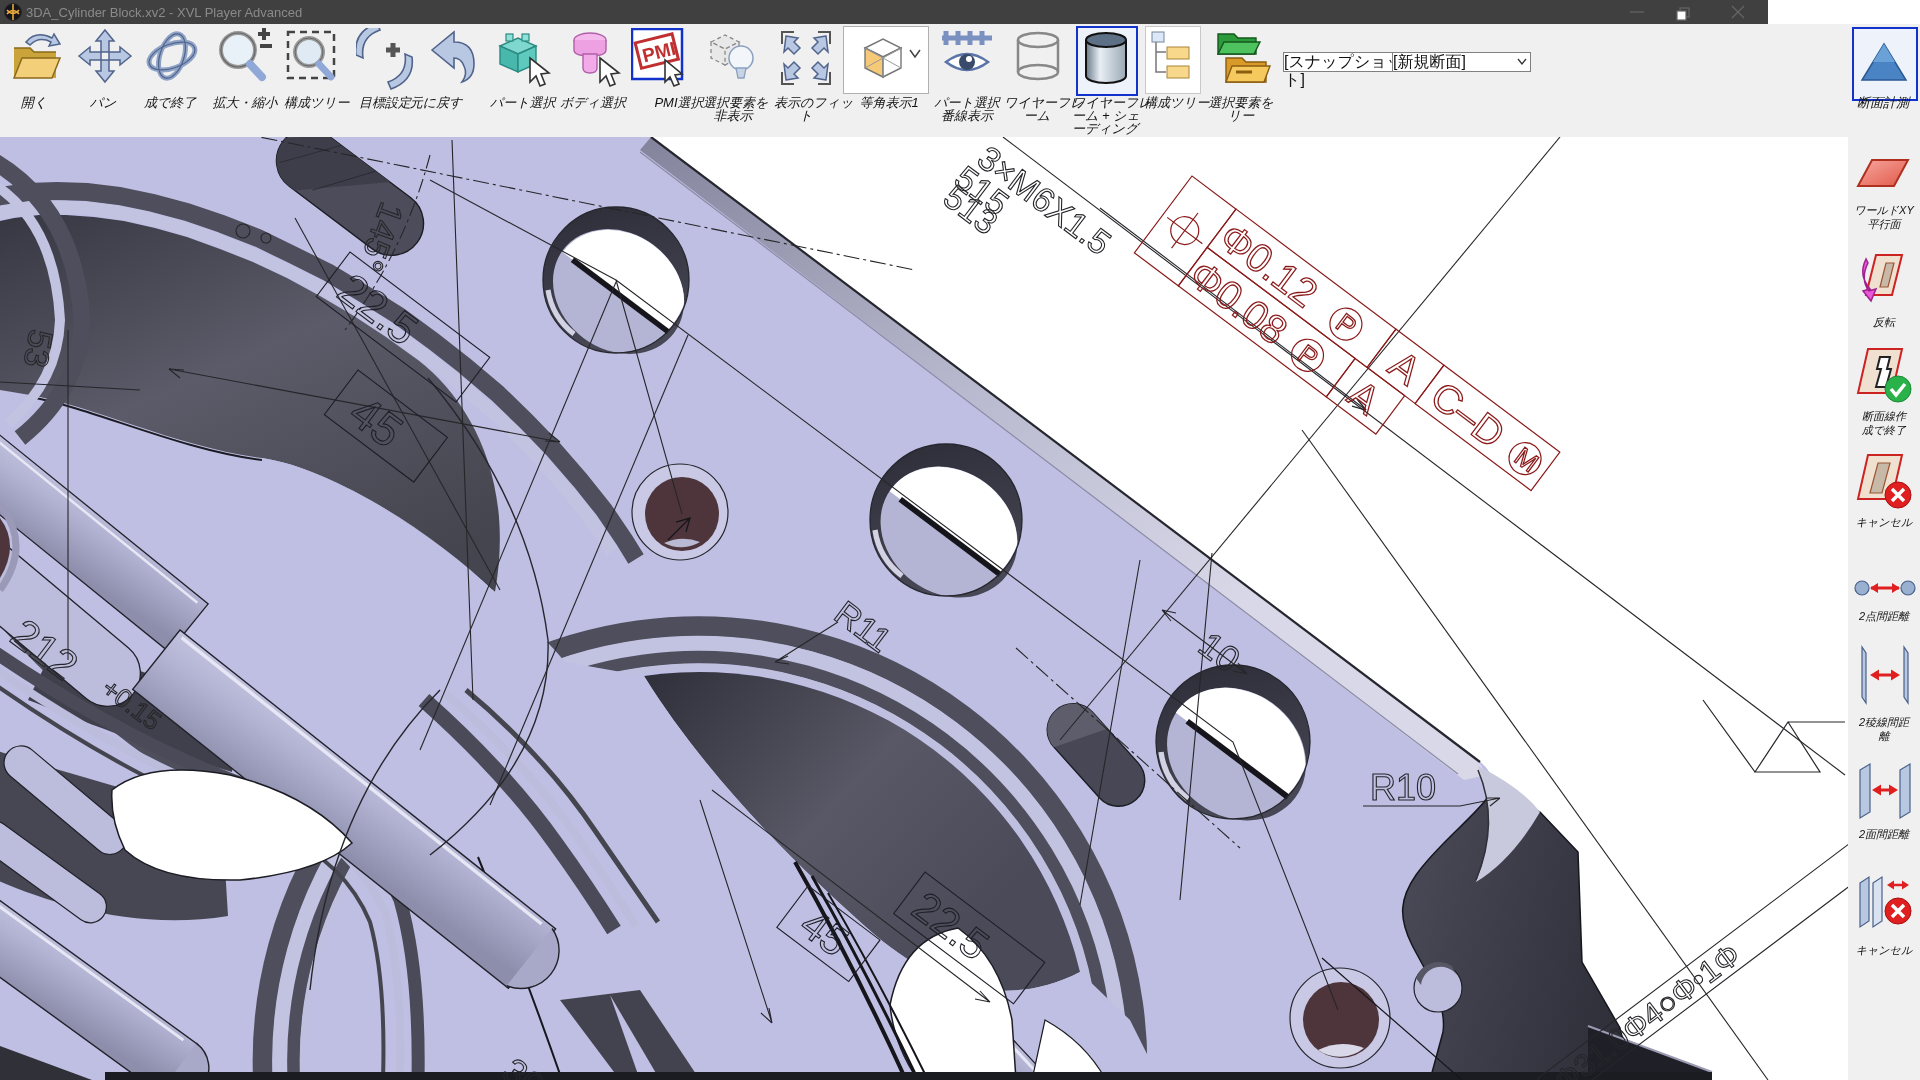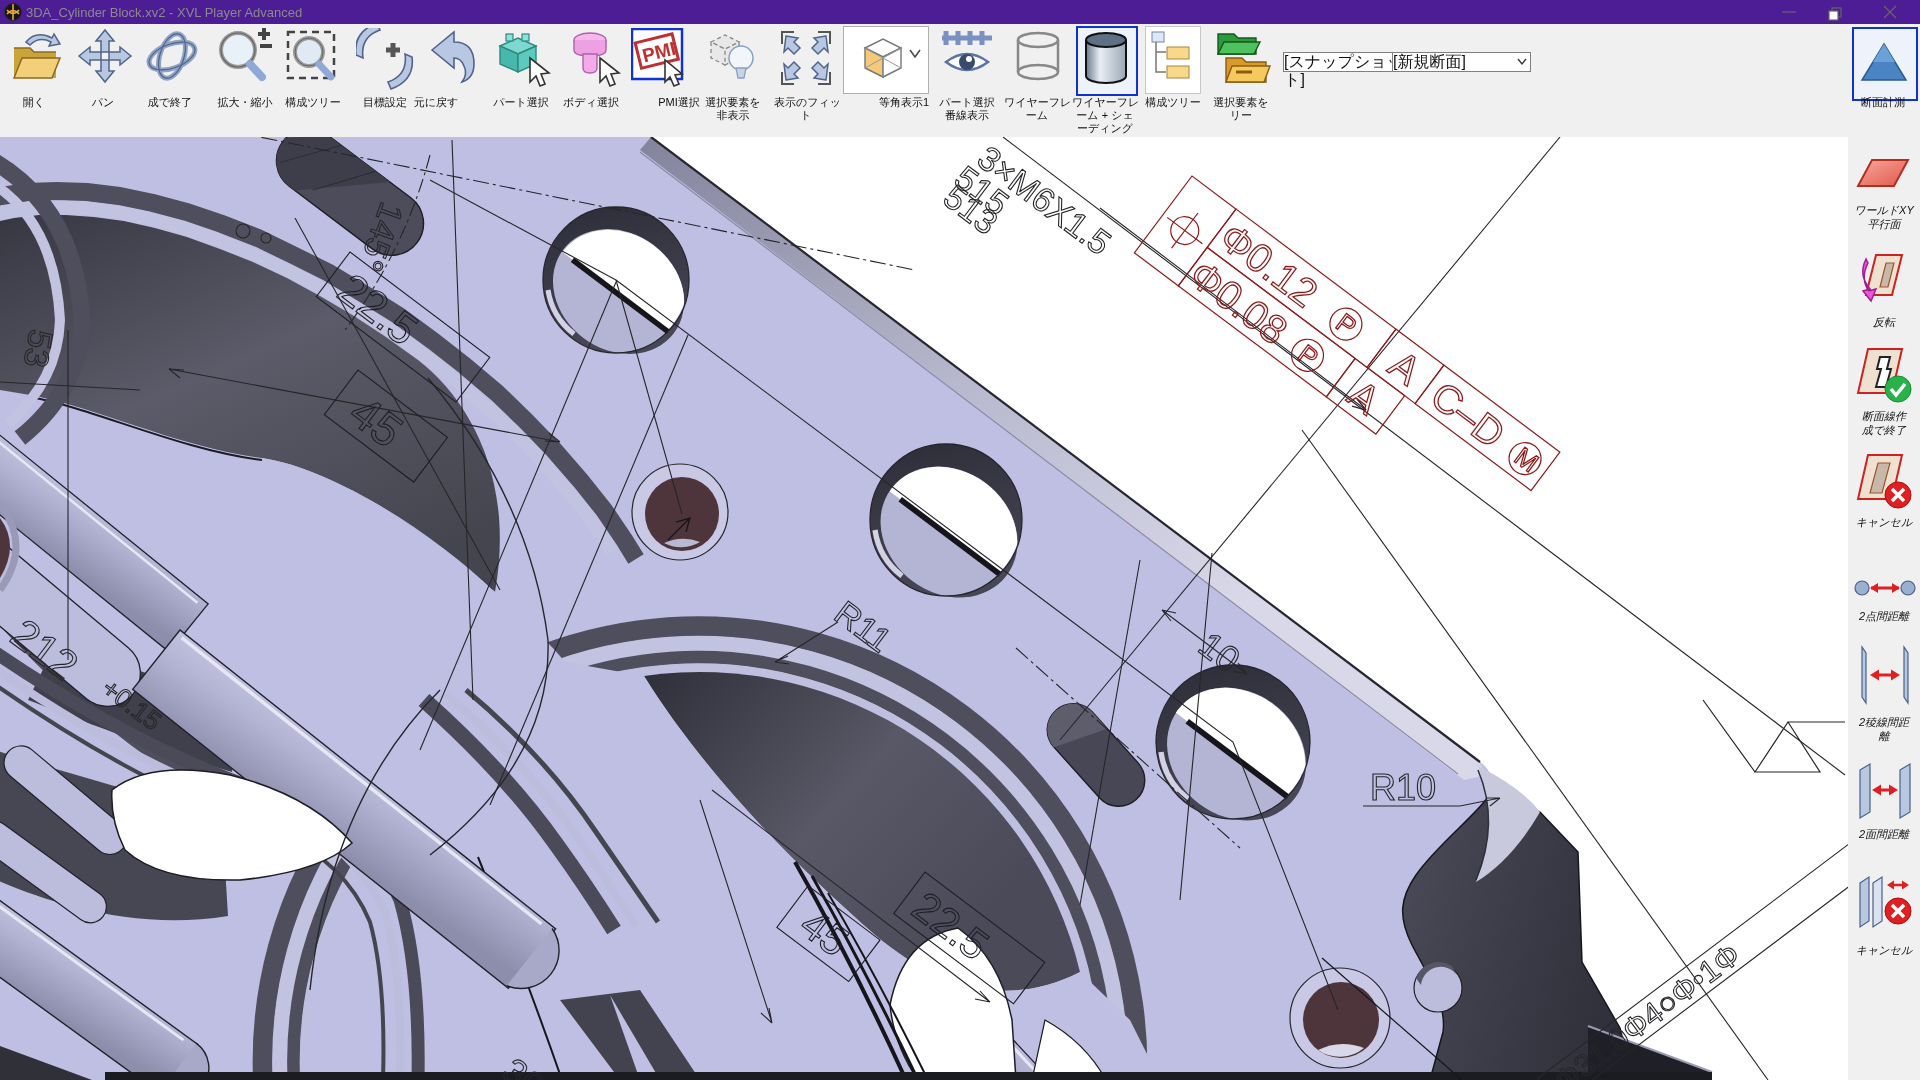--- a/index.html
+++ b/index.html
@@ -1,20 +1,20 @@
 <!DOCTYPE html>
 <html><head>
 <meta charset="utf-8">
 <style>
 html,body{margin:0;padding:0;width:1920px;height:1080px;overflow:hidden;background:#fff;font-family:"Liberation Sans",sans-serif;}
-#titlebar{position:absolute;left:0;top:0;width:1920px;height:24px;background:#4c1d95;}
+#titlebar{position:absolute;left:0;top:0;width:1768px;height:24px;background:#404040;}
 #title-txt{position:absolute;left:26px;top:5px;font-size:13px;color:#8a8a8a;}
 #toolbar{position:absolute;left:0;top:24px;width:1920px;height:113px;background:#f0f0f0;}
 .ico{position:absolute;top:4px;}
-.cap{position:absolute;top:72px;font-size:11px;color:#111;text-align:center;line-height:13px;white-space:pre;}
+.cap{position:absolute;top:72px;font-size:13px;color:#111;text-align:center;line-height:13px;white-space:pre;font-style:italic;}
 #sidebar{position:absolute;left:1848px;top:137px;width:72px;height:943px;background:#f0f0f0;font-style:italic;}
 .sico{position:absolute;}
 .scap{position:absolute;font-size:11px;color:#111;text-align:center;line-height:14px;white-space:pre;width:76px;left:-2px;}
 .combo{position:absolute;top:28px;height:18px;background:#fff;border:1px solid #808080;font-size:16px;color:#111;line-height:18px;padding-left:0;}
 #viewport{position:absolute;left:0;top:137px;}
 </style>
 </head>
 <body>
 <div id="titlebar">
   <svg width="24" height="24" style="position:absolute;left:3px;top:2px">
@@ -151,21 +151,21 @@
 <div style="position:absolute;left:843px;top:2px;width:84px;height:66px;background:#fff;border:1px solid #b0b0b0"></div>
 <svg class="ico" style="left:855px;top:8px" width="56" height="56" viewBox="0 0 56 56">
  <path d="M10,16 l18,-9 18,9 -18,9 z" fill="#fff" stroke="#777" stroke-width="1.4"></path>
  <path d="M10,16 v20 l18,9 v-20 z" fill="#f5c977" stroke="#777" stroke-width="1.4"></path>
  <path d="M46,16 v20 l-18,9 v-20 z" fill="#fff" stroke="#777" stroke-width="1.4"></path>
  <path d="M28,25 v20 M10,16 l36,20 M46,16 l-36,20" stroke="#999" stroke-width="1"></path>
 </svg>
 <svg class="ico" style="left:908px;top:24px" width="14" height="12">
       <path d="M2,2 L7,9 L12,2" stroke="#444" fill="none" stroke-width="1.5"></path>
     </svg>
-<div class="cap" style="left:845px;width:80px;text-align:right;padding-left:4px">等角表示1</div>
+<div class="cap" style="left:845px;width:80px;text-align:center;padding-left:4px">等角表示1</div>
 
 <svg class="ico" style="left:938px" width="58" height="62" viewBox="0 0 58 62">
  <g stroke="#7a90c0" stroke-width="5" fill="none">
   <path d="M4,10 h50"></path>
   <path d="M8,3 v14 M20,3 v14 M32,3 v14 M44,3 v14"></path>
  </g>
  <path d="M8,34 q21,-16 42,0 q-21,16 -42,0 z" fill="#fff" stroke="#5b74a8" stroke-width="2.5"></path>
  <circle cx="29" cy="34" r="8" fill="#3a4a6a"></circle>
  <circle cx="31" cy="31" r="3" fill="#fff"></circle>
 </svg>

